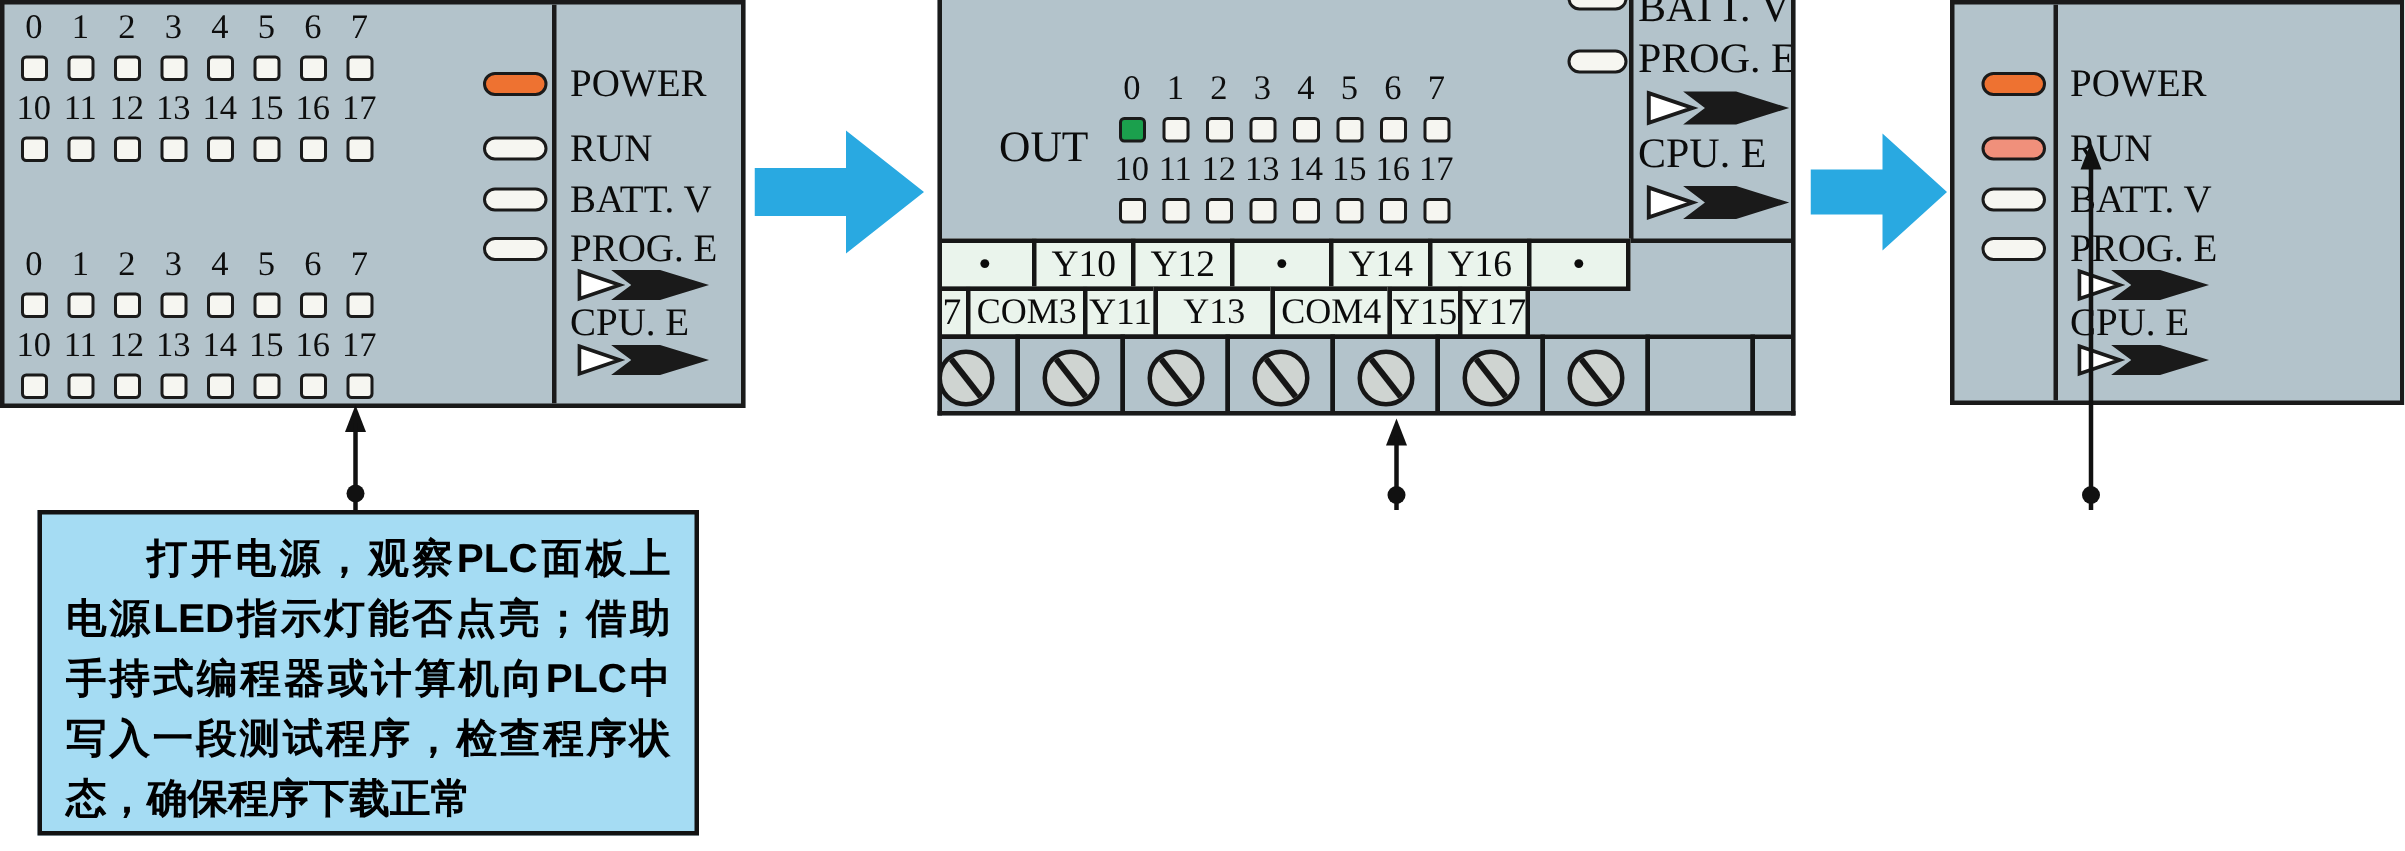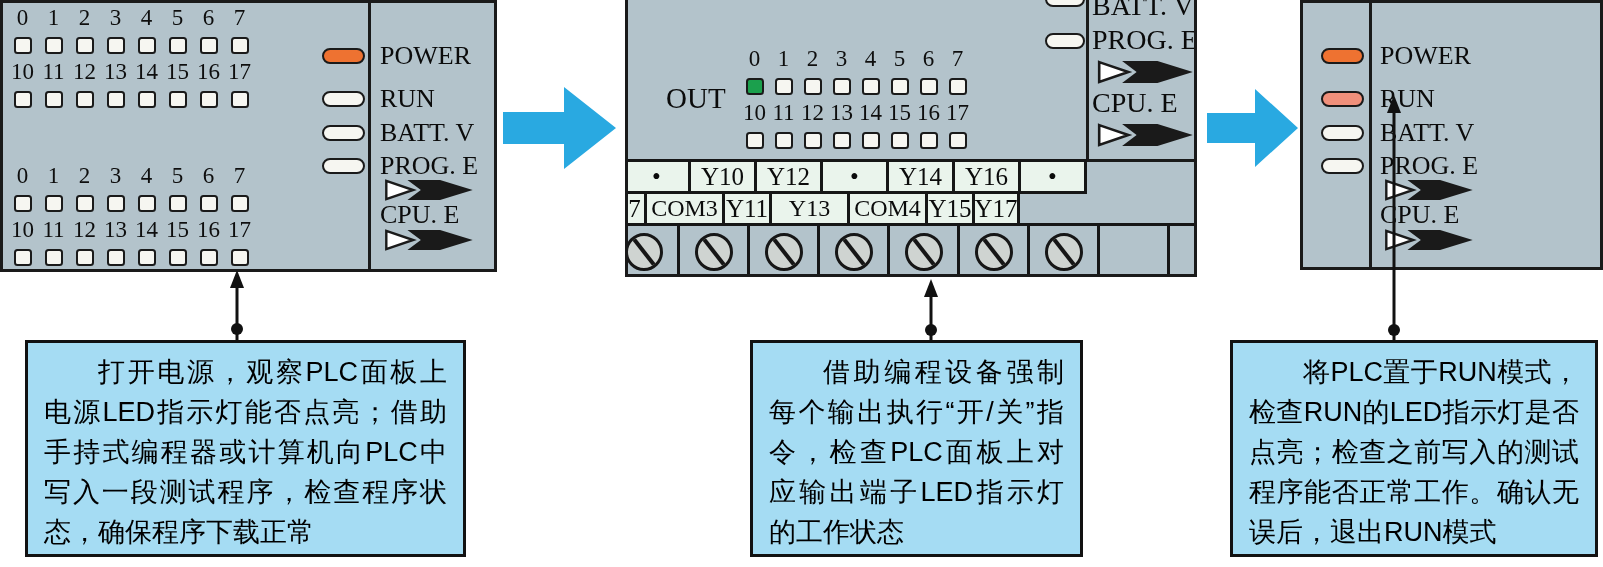--- a/index.html
+++ b/index.html
@@ -77,21 +77,21 @@
 
 .flow-arrow{position:absolute}
 .flow-arrow polygon{fill:var(--flow-arrow,#29a9e1)}
 
 
 .connector{position:absolute;z-index:6;overflow:visible}
 .connector line{stroke:#111;stroke-width:3}
 .connector polygon,.connector circle{fill:#111}
 
 
-.callout{position:absolute;top:340px;height:217px;background:var(--callout-bg,#a5dcf3);border:3px solid #121212;padding:9px 16px;color:#000;font-size:27px;line-height:40px;font-weight:normal;text-align:justify}
+.callout{position:absolute;top:340px;height:217px;background:var(--callout-bg,#a5dcf3);border:3px solid #121212;padding:9px 16px;color:#000;font-size:27px;line-height:40px;font-weight:bold;text-align:justify}
 .callout p{text-indent:2em}
 .callout-1{left:25px;width:441px}
 .callout-2{left:750px;width:333px}
 .callout-3{left:1230px;width:368px}
 </style>
 </head>
 <body>
 
 <div class="canvas">
 
@@ -435,20 +435,14 @@
   </svg>
   <svg class="connector" style="left:1383px;top:95px;width:22px;height:245px" viewBox="0 0 22 245">
     <polygon points="11,0 4,18 18,18"></polygon>
       <line x1="11" y1="12" x2="11" y2="245"></line>
       <circle cx="11" cy="235" r="6"></circle>
   </svg>
 
   <div class="callout callout-1">
     <p>打开电源，观察PLC面板上电源LED指示灯能否点亮；借助手持式编程器或计算机向PLC中写入一段测试程序，检查程序状态，确保程序下载正常</p>
   </div>
-  <div class="callout callout-2">
-    <p>借助编程设备强制每个输出执行“开/关”指令，检查PLC面板上对应输出端子LED指示灯的工作状态</p>
-  </div>
-  <div class="callout callout-3">
-    <p>将PLC置于RUN模式，检查RUN的LED指示灯是否点亮；检查之前写入的测试程序能否正常工作。确认无误后，退出RUN模式</p>
-  </div>
 
 </div>
 
 </body></html>

